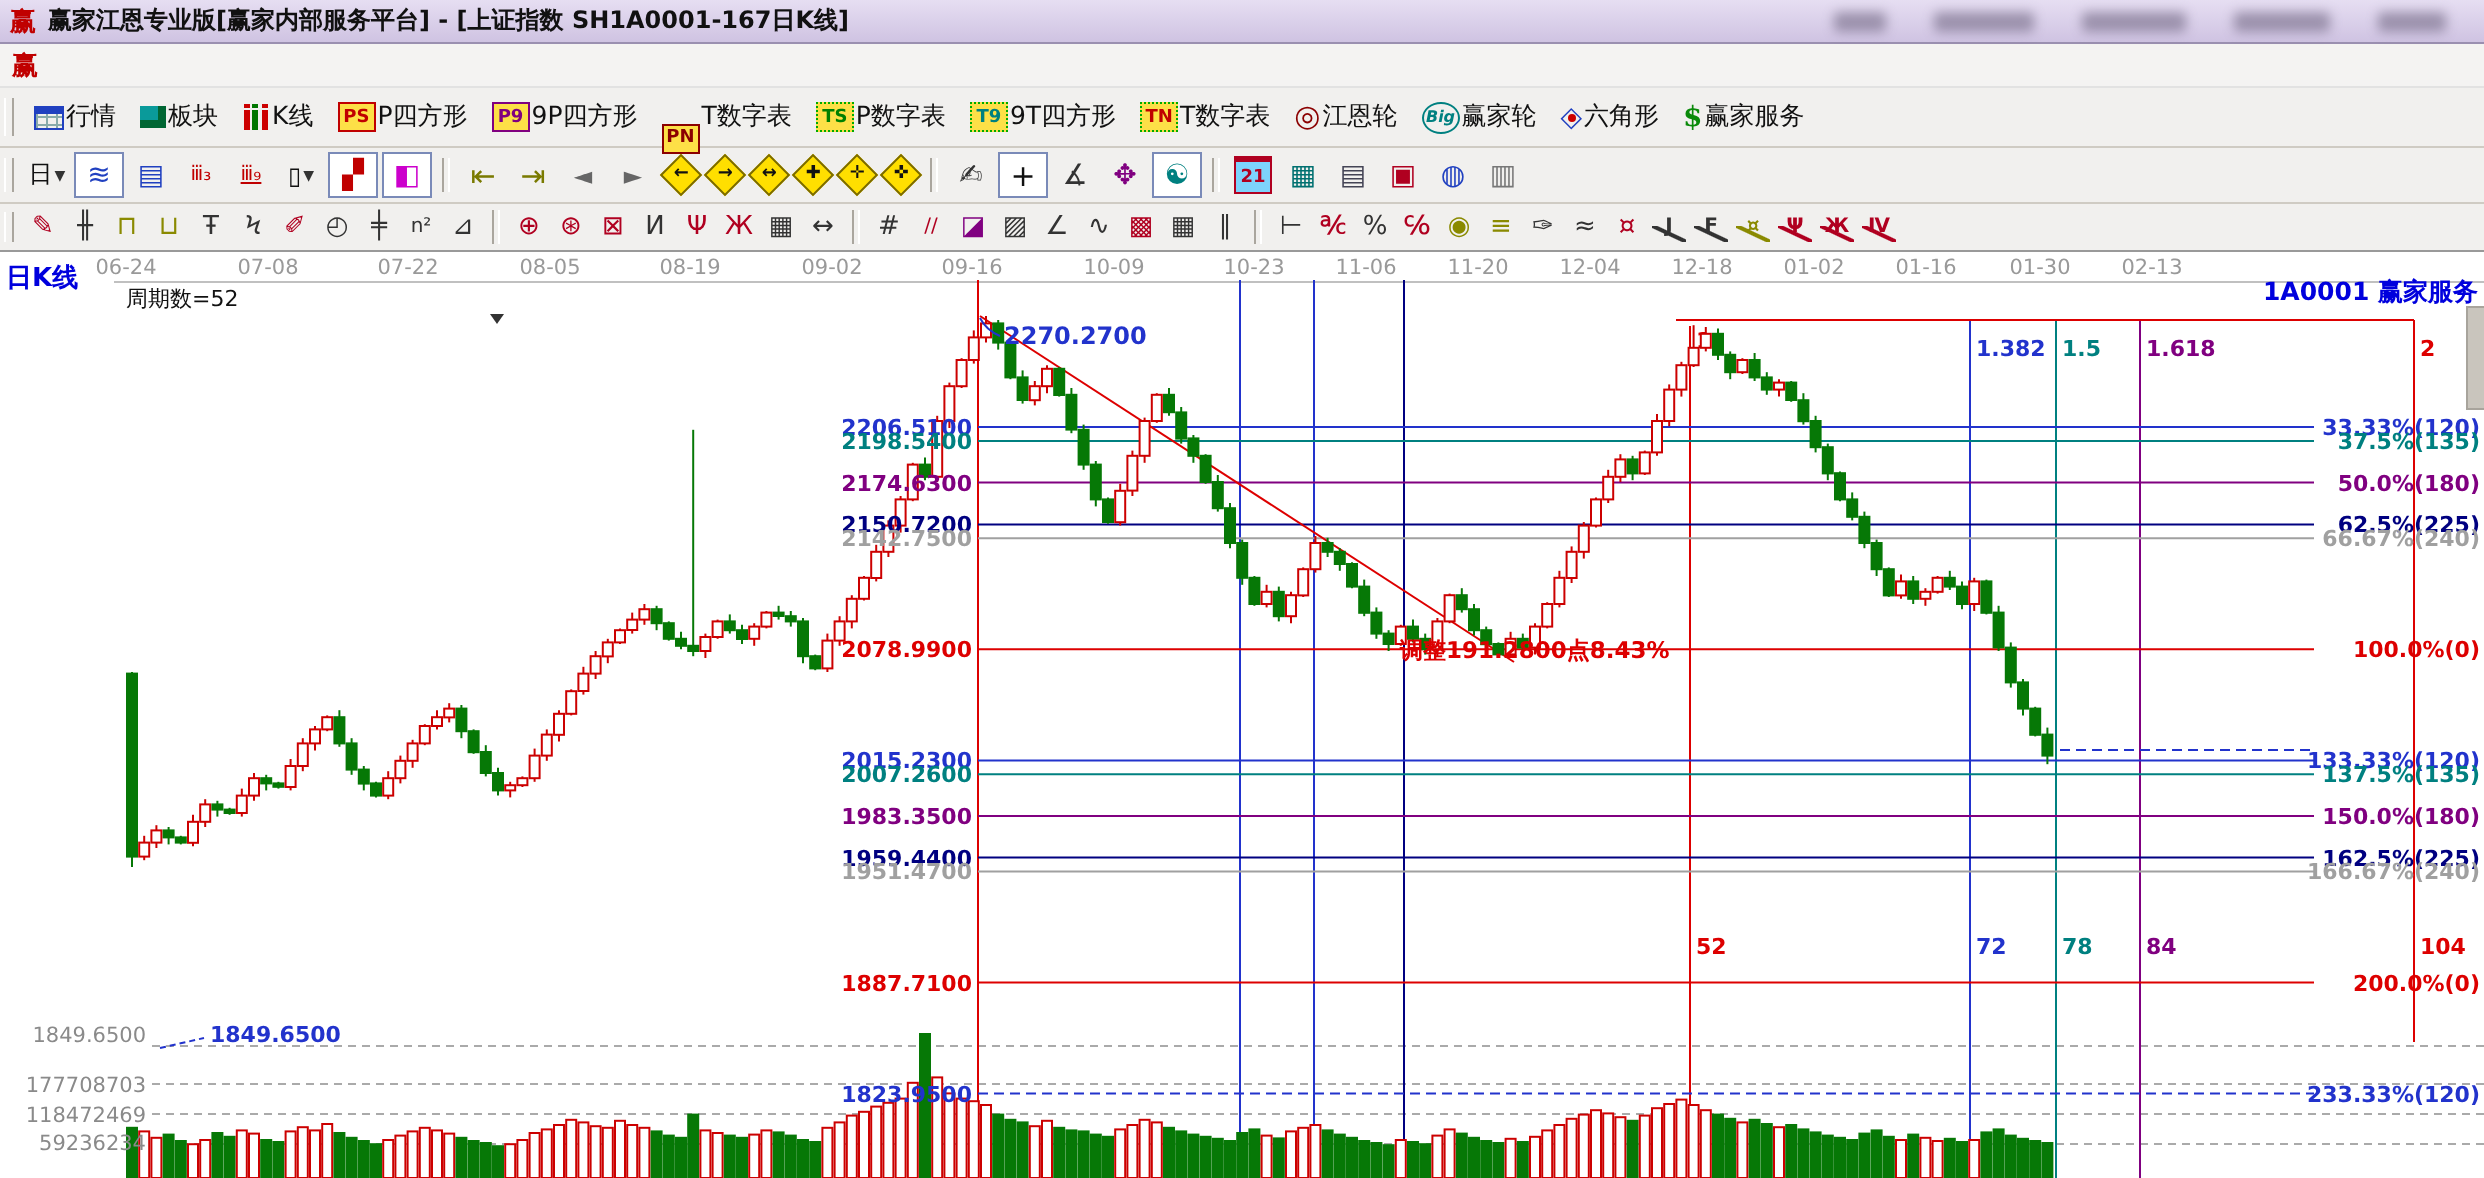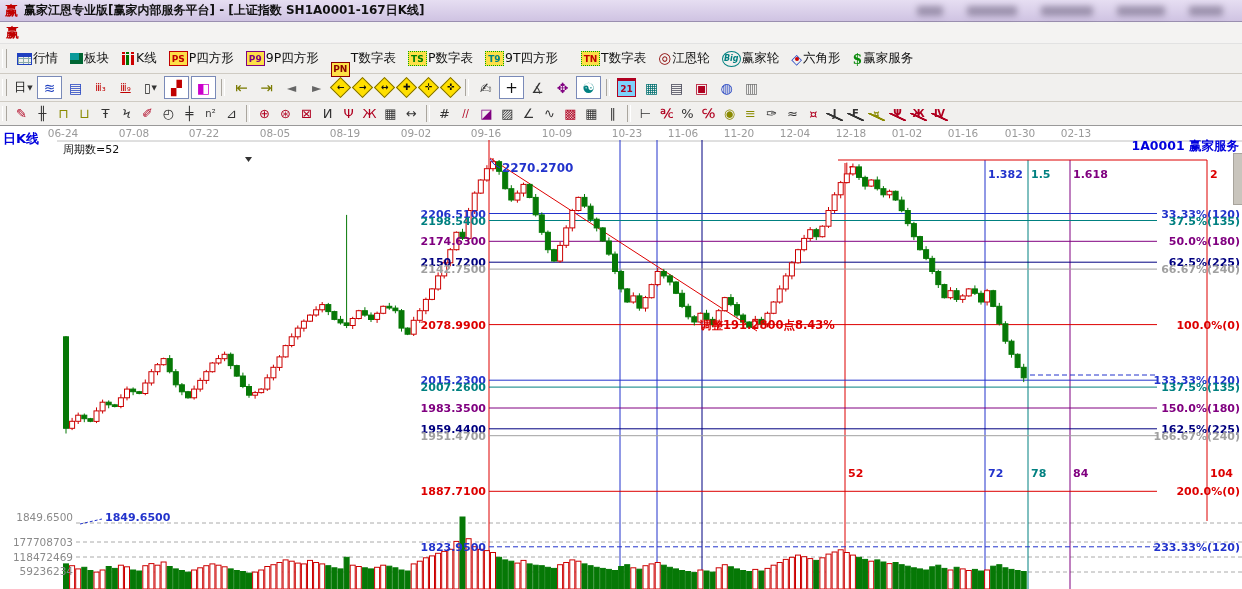--- a/index.html
+++ b/index.html
@@ -106,21 +106,21 @@
       </span>
       <span class="tbtn">
         <span class="badge dashed" style="border-color: rgb(0, 170, 0); color: rgb(0, 128, 0);">TS</span>
         <span>P数字表</span>
       </span>
       <span class="tbtn">
         <span class="badge dashed" style="border-color: rgb(0, 170, 0); color: rgb(0, 128, 128);">T9</span>
         <span>9T四方形</span>
       </span>
       <span class="tbtn">
-        <span class="badge dashed" style="border-color: rgb(0, 170, 0); color: rgb(192, 0, 0); margin-left: 11px;">TN</span>
+        <span class="badge dashed" style="border-color: rgb(0, 170, 0); color: rgb(192, 0, 0);">TN</span>
         <span>T数字表</span>
       </span>
       <span class="tbtn">
         <span class="ic-wheel">◎</span>
         <span>江恩轮</span>
       </span>
       <span class="tbtn">
         <span class="ic-big">Big</span>
         <span>赢家轮</span>
       </span>

